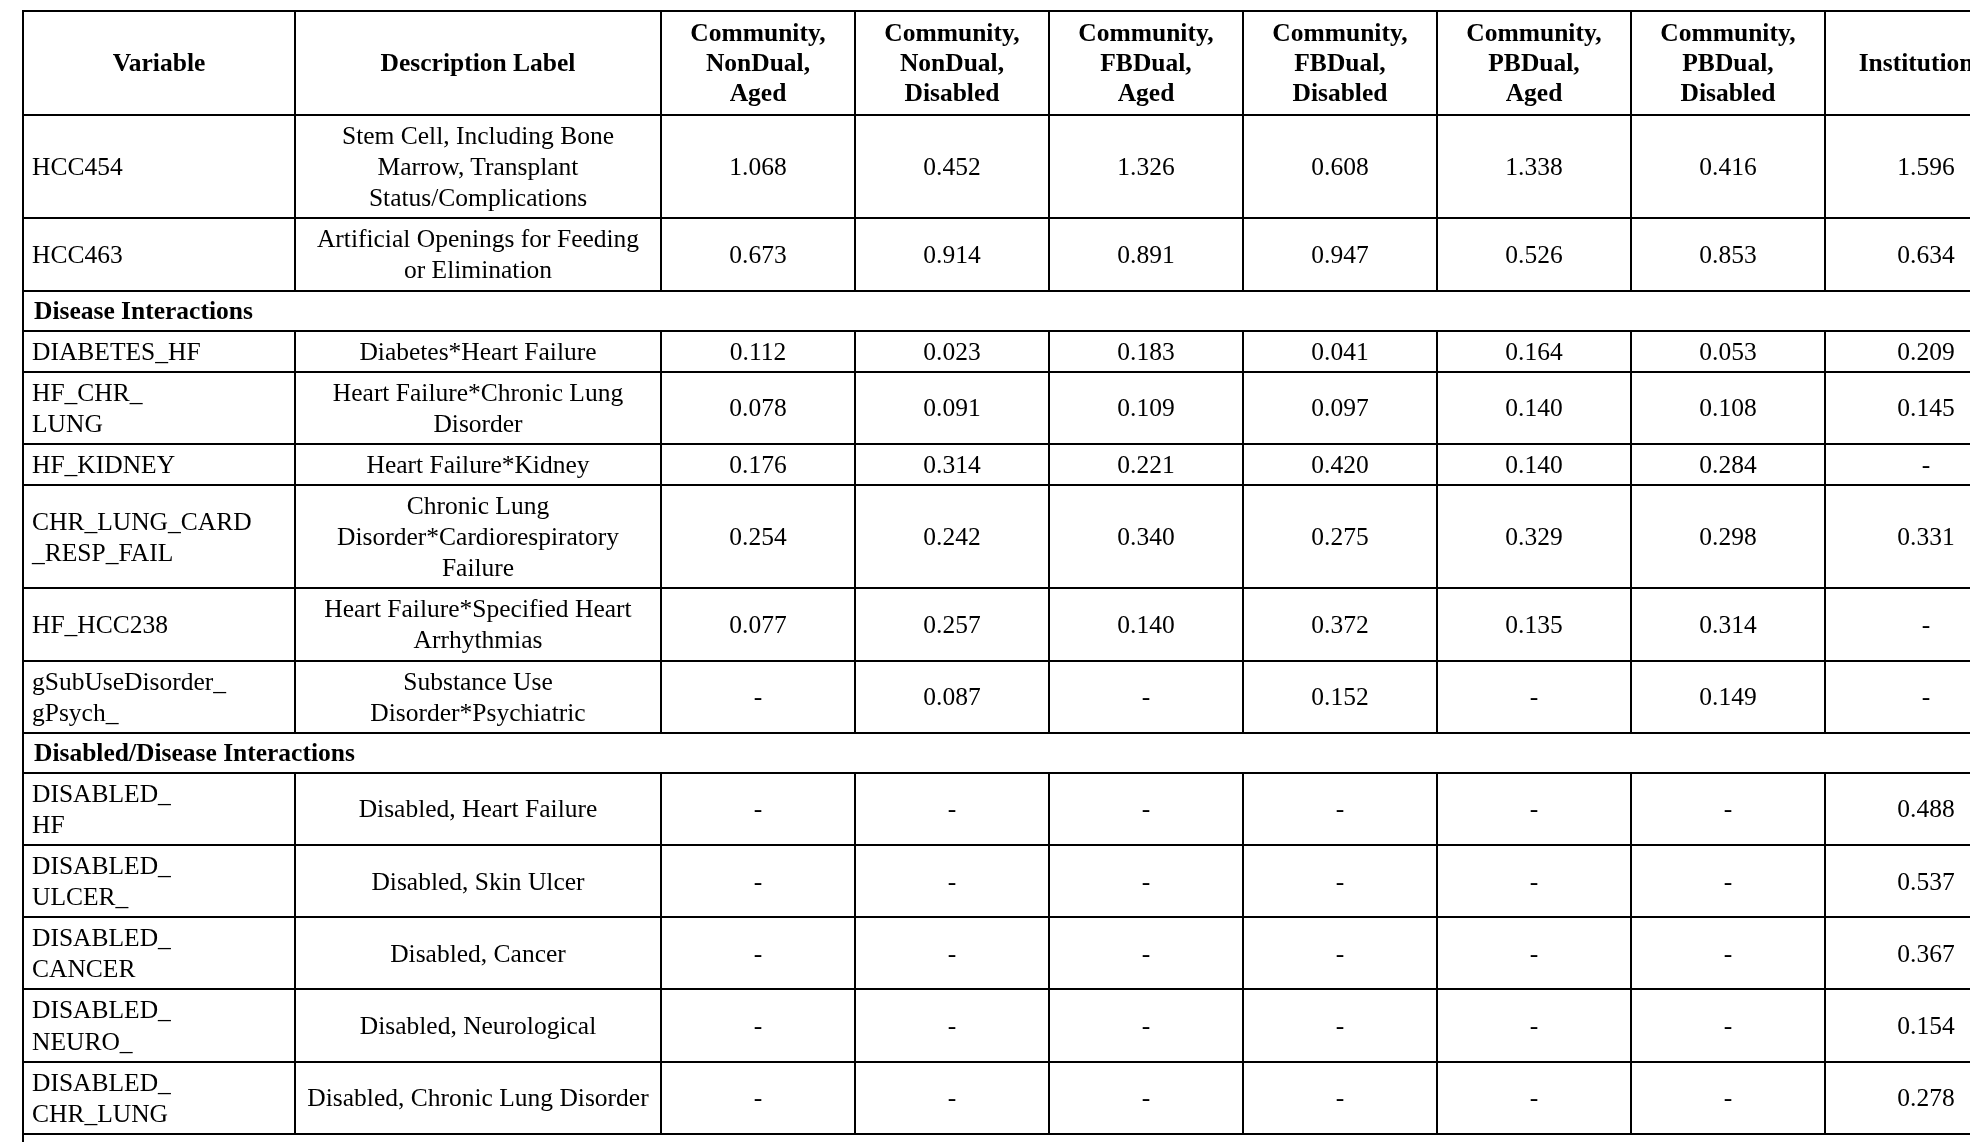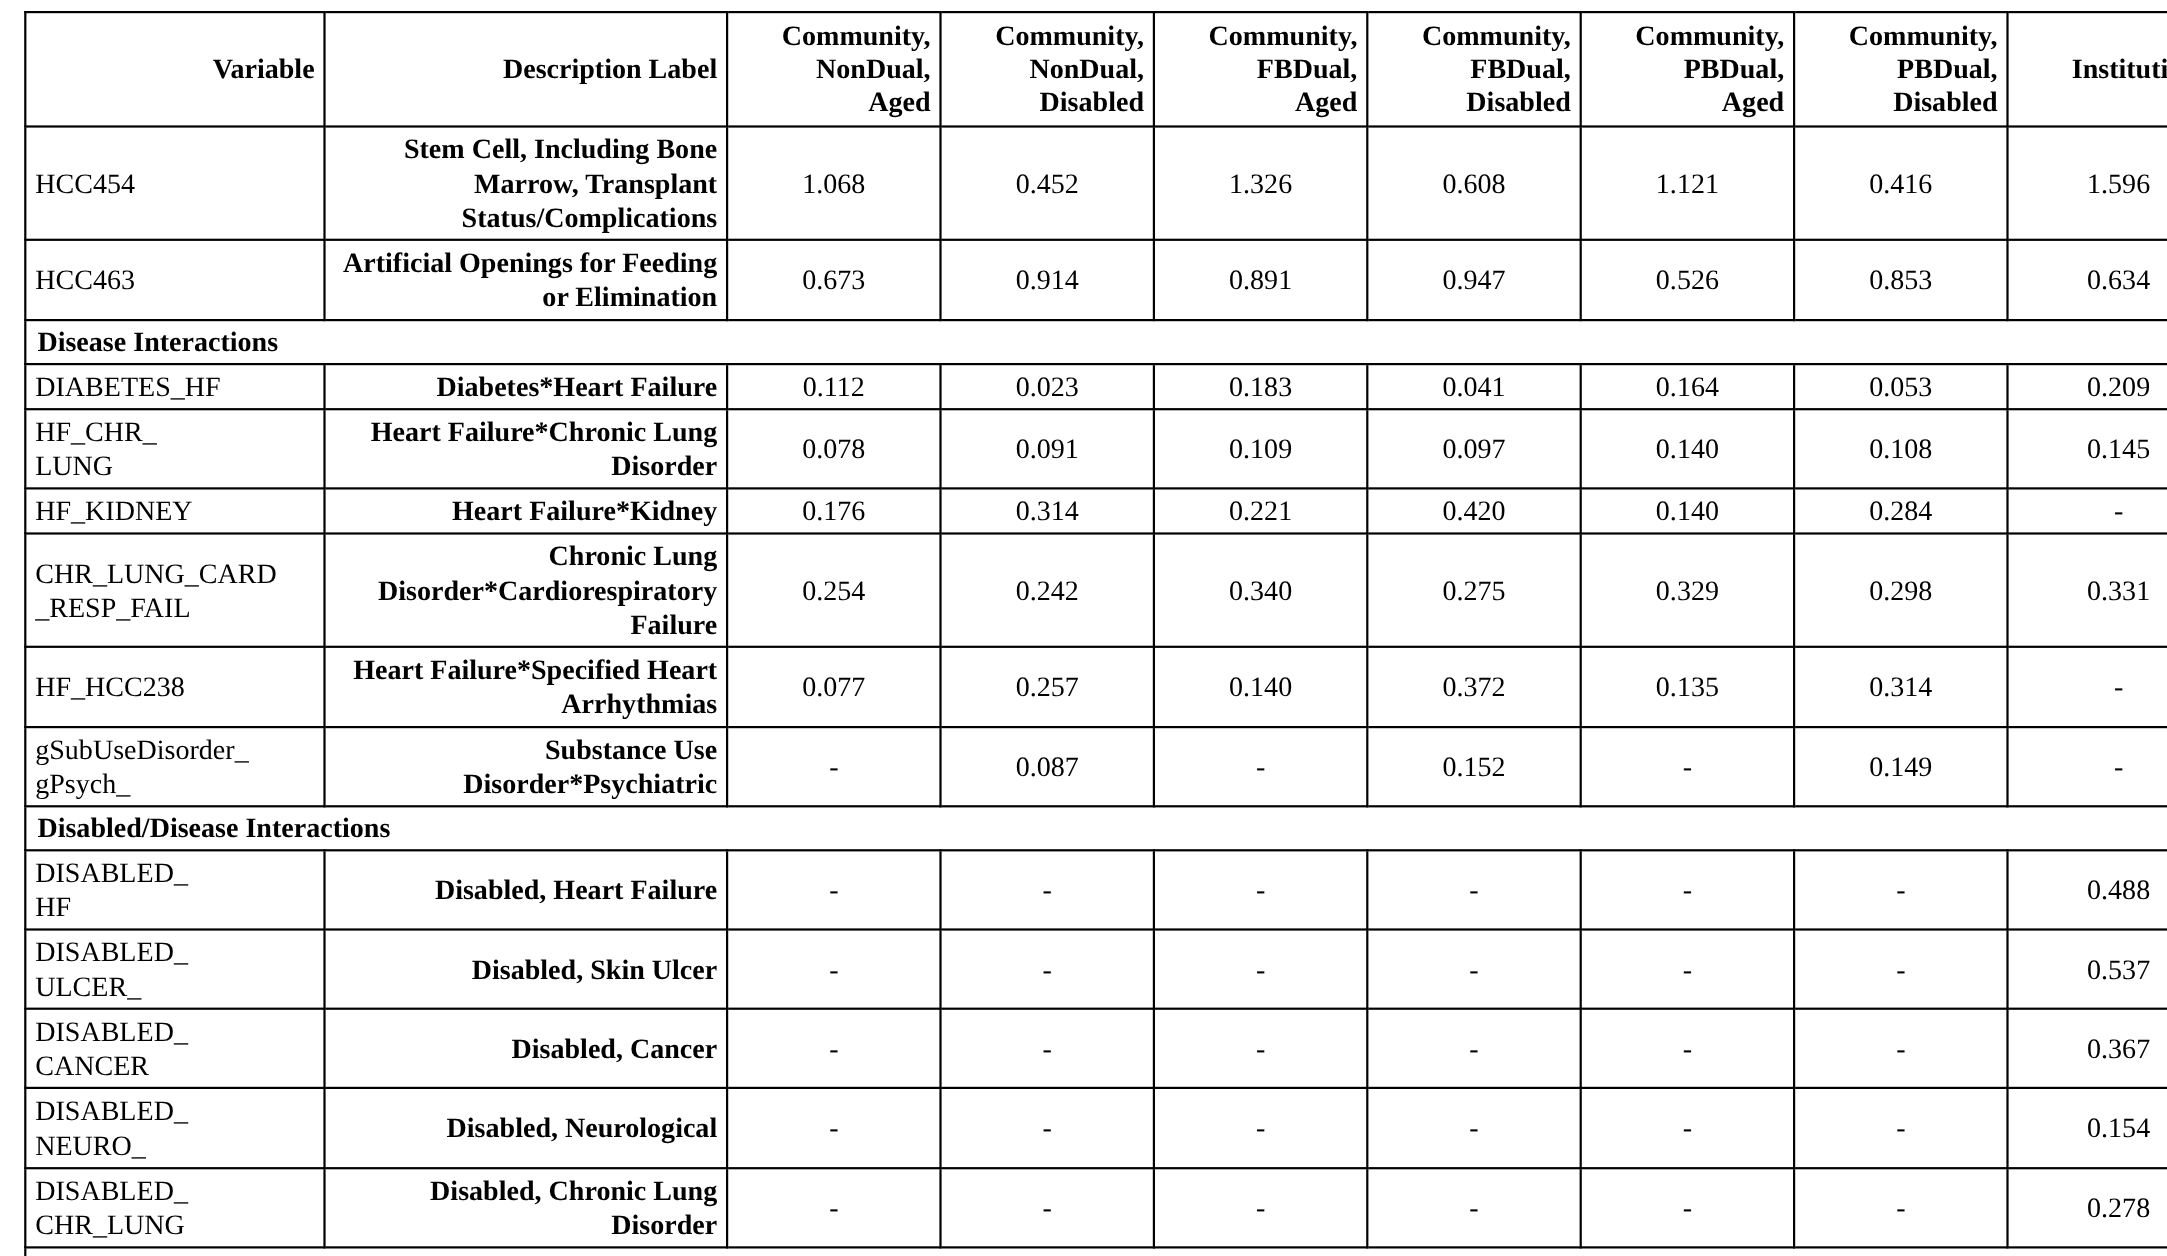--- a/index.html
+++ b/index.html
@@ -35,37 +35,36 @@
     box-sizing: border-box;
   }
   
   col.c-var     { width: 272px; }
   col.c-desc    { width: 366px; }
   col.c-num     { width: 194px; }
   col.c-inst    { width: 202px; }
 
   thead th {
     font-weight: bold;
-    text-align: right;
+    text-align: center;
     height: 104px;
     padding: 2px 4px;
     line-height: 1.18;
   }
   th.head-var, th.head-desc { vertical-align: middle; }
 
   td.var-cell {
     text-align: left;
     padding-left: 10px;
     white-space: pre-line;
     margin-left: 16px;
   }
   td.desc-cell {
-    text-align: right;
+    text-align: center;
     padding-left: 10px;
-    font-weight: bold;
   }
   td.num-cell {
     text-align: center;
   }
   tr.section-row td {
     font-weight: bold;
     text-align: left;
     padding-left: 10px;
     padding-top: 2px;
     padding-bottom: 2px;
@@ -132,21 +131,21 @@
       </tr>
     </thead>
     <tbody id="table-body">
         <tr>
           <td class="var-cell">HCC454</td>
           <td class="desc-cell">Stem Cell, Including Bone Marrow, Transplant Status/Complications</td>
           <td class="num-cell">1.068</td>
           <td class="num-cell">0.452</td>
           <td class="num-cell">1.326</td>
           <td class="num-cell">0.608</td>
-          <td class="num-cell">1.121</td>
+          <td class="num-cell">1.338</td>
           <td class="num-cell">0.416</td>
           <td class="num-cell">1.596</td>
         </tr>
         <tr>
           <td class="var-cell">HCC463</td>
           <td class="desc-cell">Artificial Openings for Feeding or Elimination</td>
           <td class="num-cell">0.673</td>
           <td class="num-cell">0.914</td>
           <td class="num-cell">0.891</td>
           <td class="num-cell">0.947</td>

